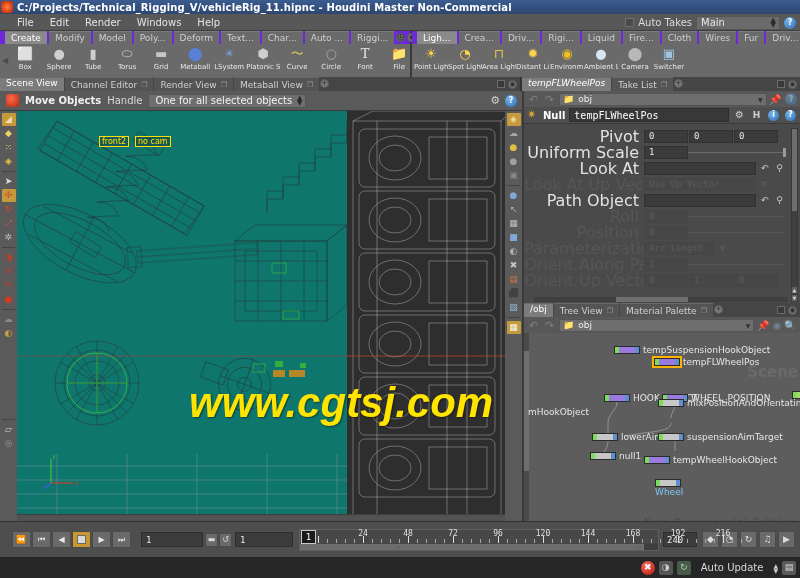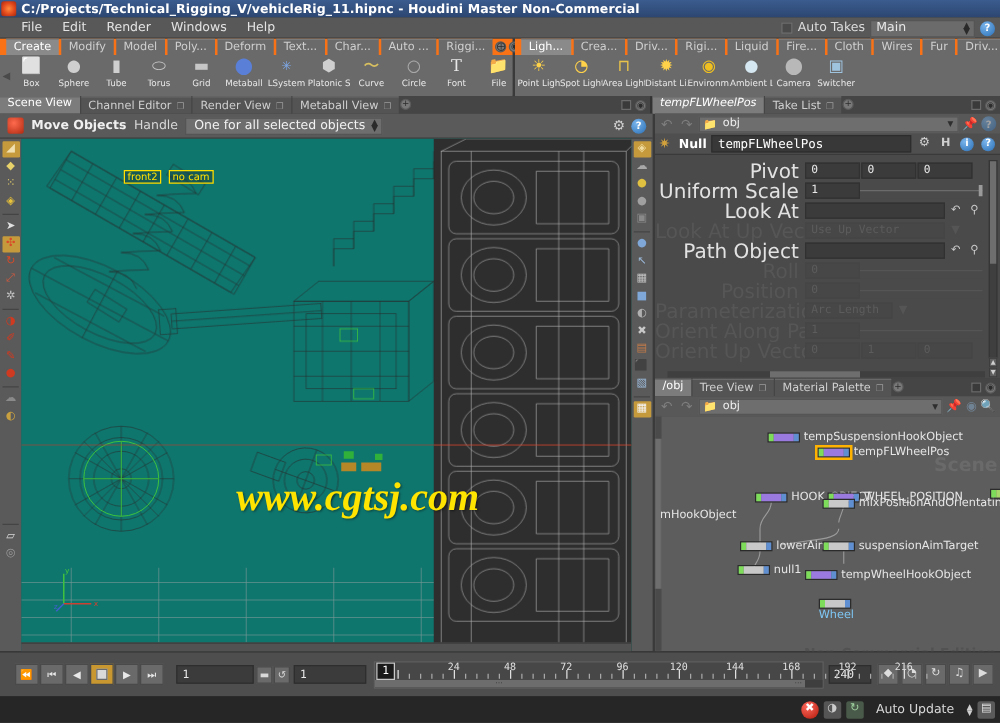--- a/index.html
+++ b/index.html
@@ -70,21 +70,21 @@
   #shelf {
     position: absolute; left: 0; top: 31px; width: 800px; height: 46px;
     background: #4e4e4e; border-bottom: 1px solid #333;
     display: flex;
   }
   .shelf-group { position: relative; height: 46px; }
   .shelf-left { width: 412px; border-right: 2px solid #3a3a3a; }
   .shelf-right { width: 388px; }
   .shelf-tabs {
     height: 13px; display: flex; align-items: stretch;
-    background: #f97316; padding-left: 5px;
+    background: #6d28d9; padding-left: 5px;
   }
   .shelf-tab {
     padding: 0 6px; font-size: 9px; color: #cfcfcf;
     background: #6a6a6a; margin-right: 2px;
     display: flex; align-items: center; white-space: nowrap;
     border-top: 1px solid #7c7c7c;
   }
   .shelf-tab.active { background: #8a8a8a; color: #fff; }
   .shelf-tabbtns {
     margin-left: auto; display: flex; align-items: center; gap: 2px; padding-right: 3px;
@@ -183,22 +183,22 @@
   #canvas-dark {
     position: absolute; left: 330px; top: 0; width: 160px; height: 100%;
     background: #2e2e2e;
   }
   .wire { position: absolute; pointer-events: none; }
   #gizmo {
     position: absolute; left: 26px; top: 340px; width: 40px; height: 40px;
   }
   #watermark-main {
     position: absolute; left: 172px; top: 268px;
-    font-family: Liberation Serif, serif; font-style: italic; font-weight: bold;
-    font-size: 32px; color: #ffe400;
+    font-family: Liberation Sans, sans-serif; font-style: italic; font-weight: bold;
+    font-size: 42px; color: #ffe400;
     text-shadow: 1px 1px 2px rgba(0,0,0,0.45);
     white-space: nowrap;
   }
   .vp-chip {
     position: absolute; font-size: 8px; color: #ffe000;
     border: 1px solid #ffe000; padding: 0 2px; background: rgba(40,40,40,0.35);
     white-space: nowrap;
   }
   .v-rightcol {
     width: 17px; background: #5a5a5a; display: flex; flex-direction: column;

